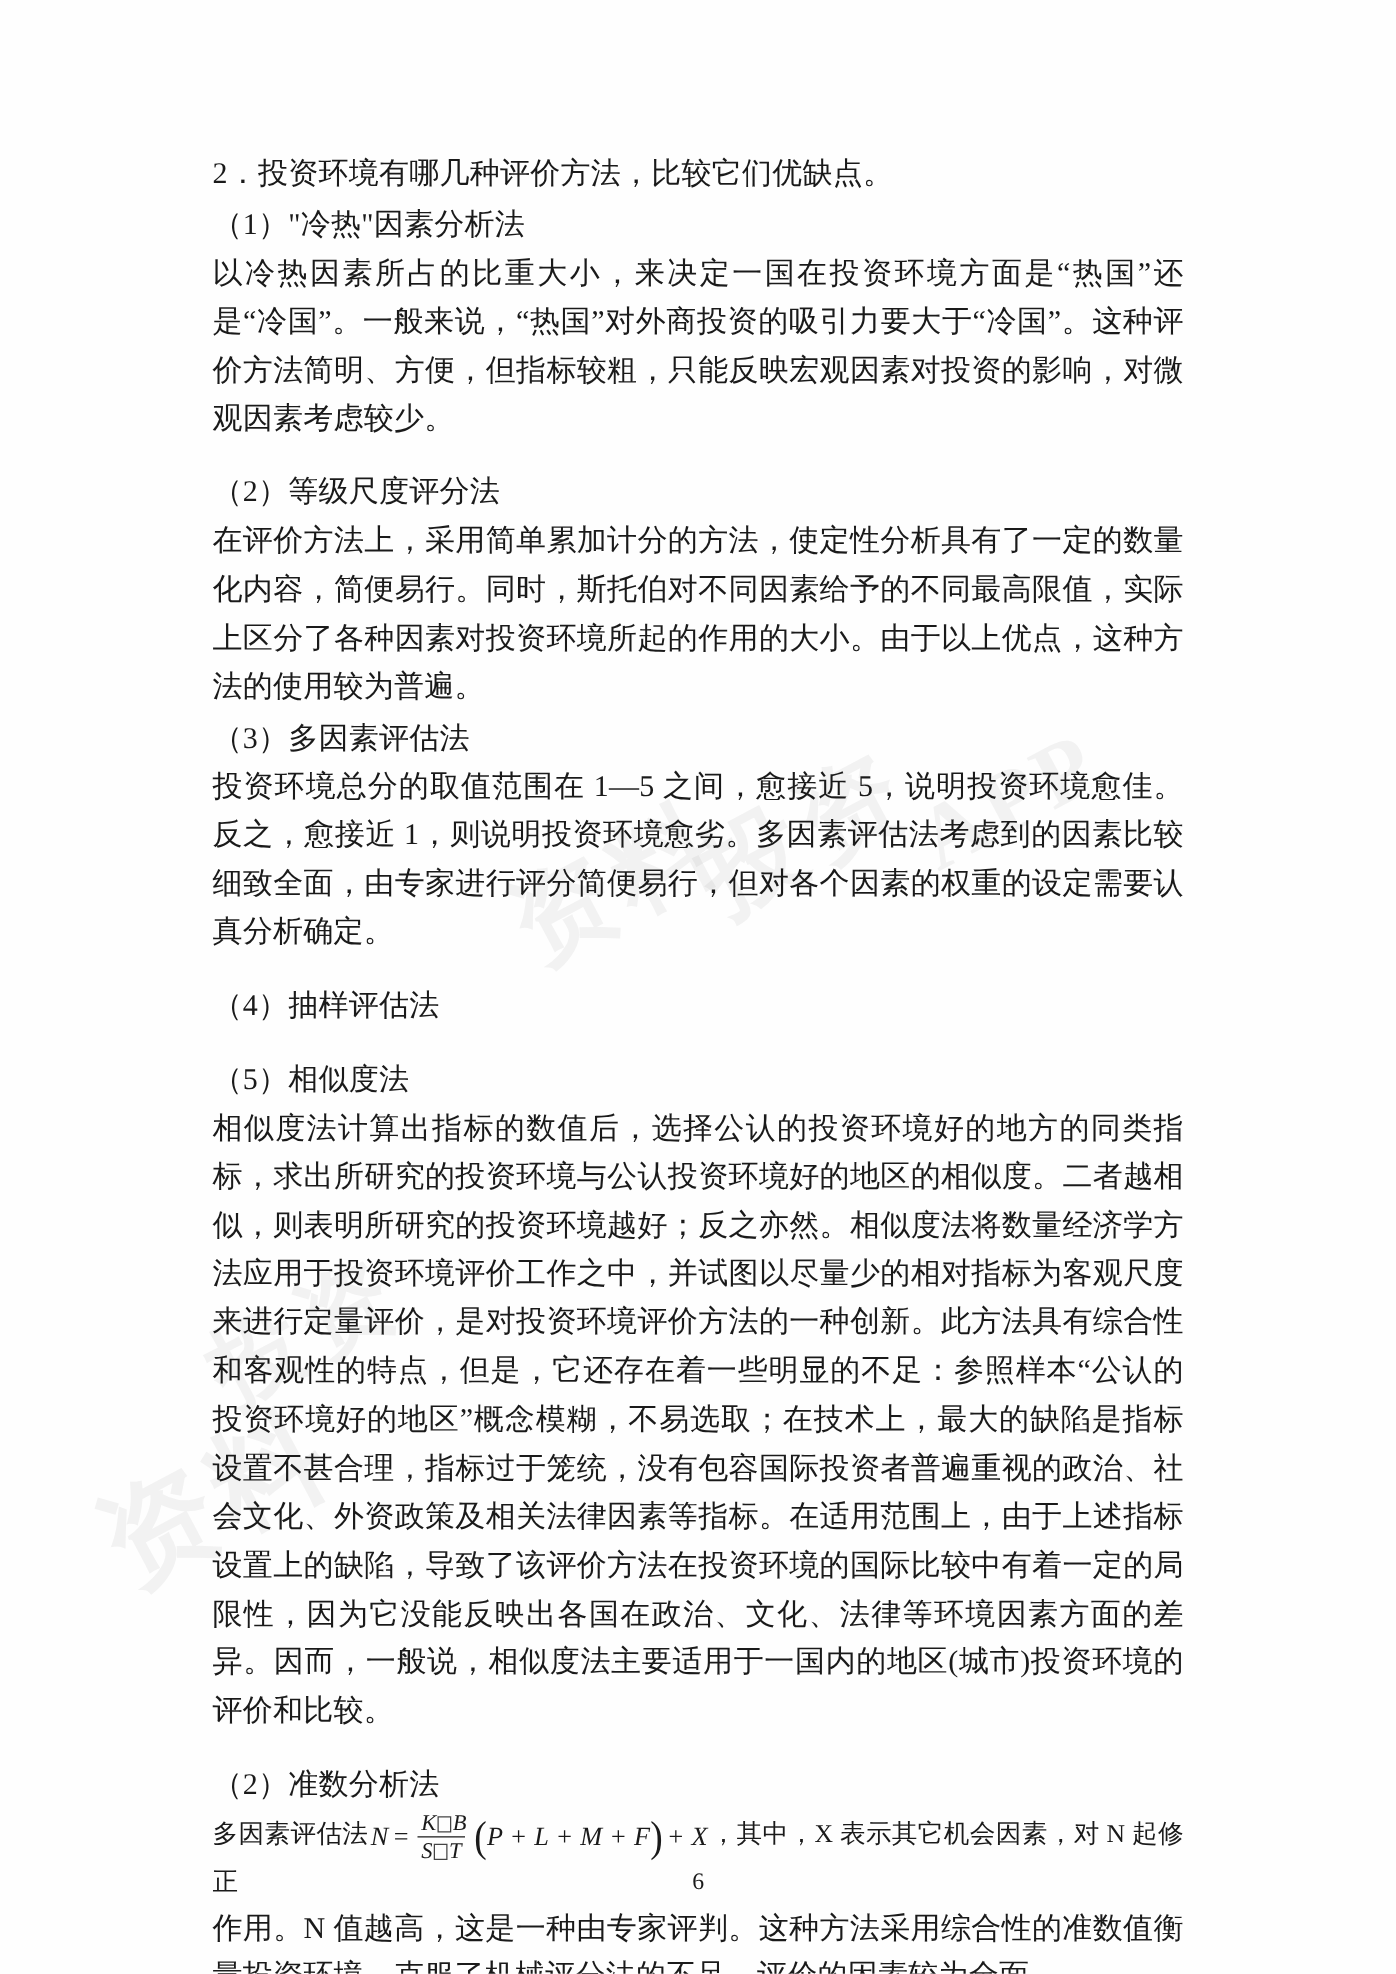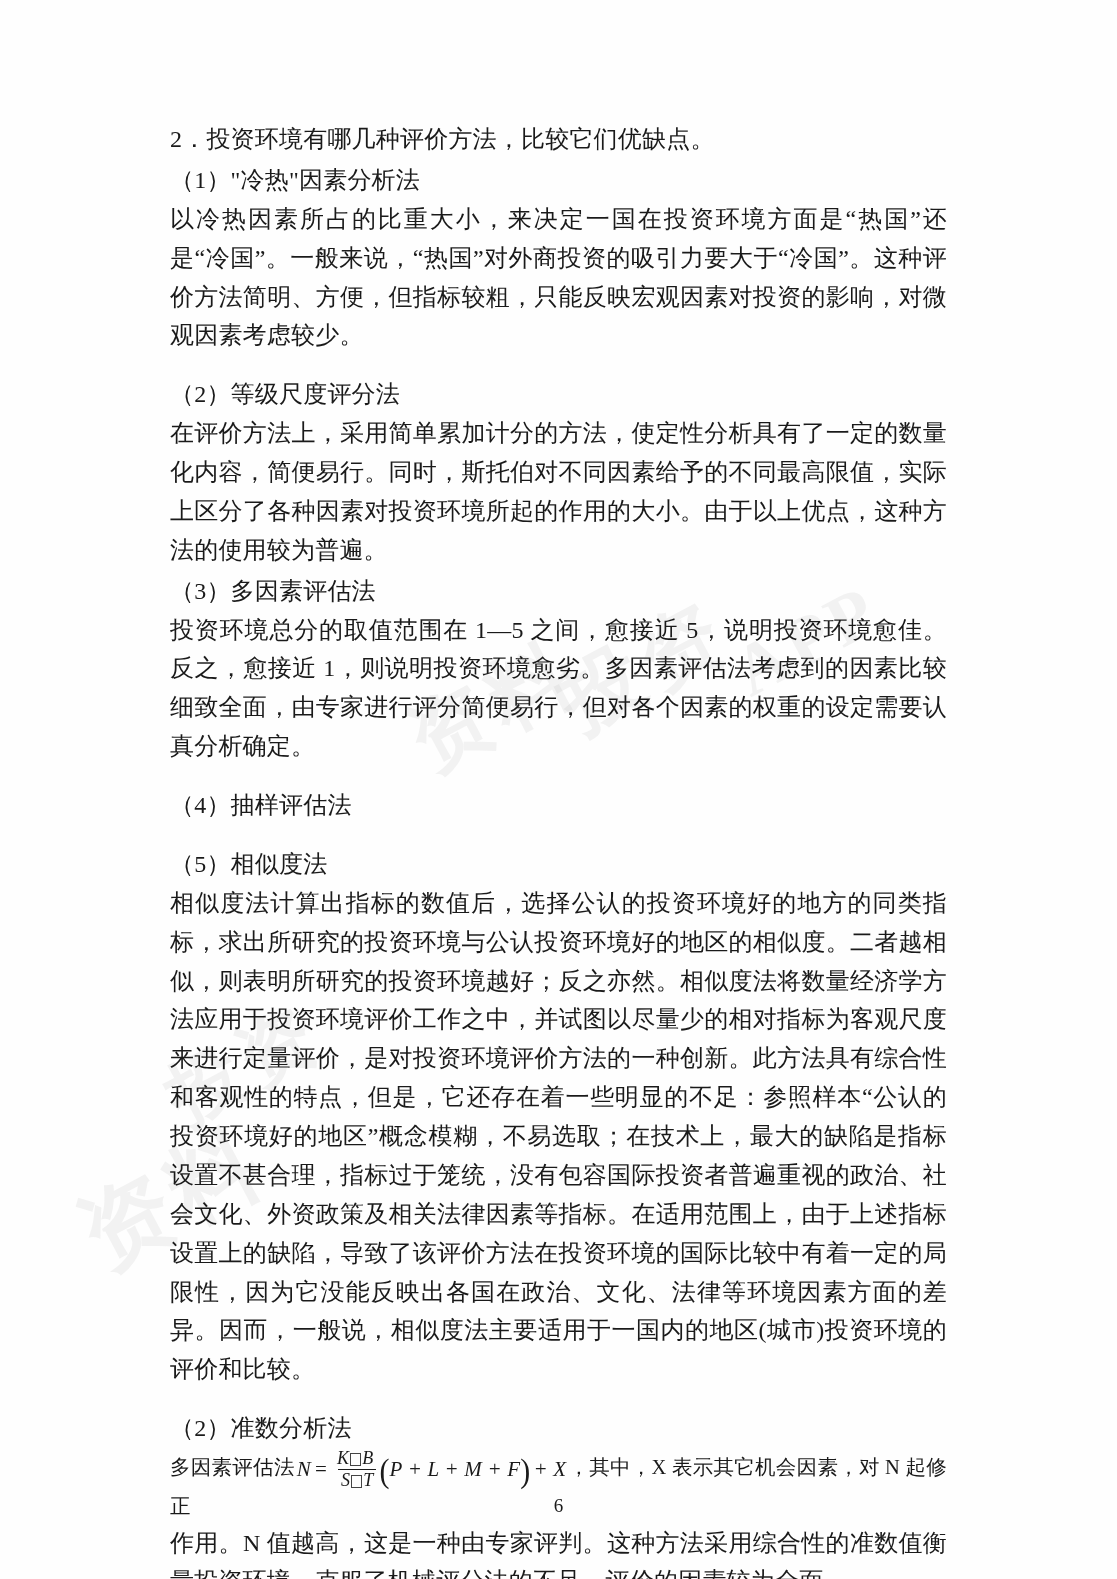--- a/index.html
+++ b/index.html
@@ -80,21 +80,21 @@
     align-items: center;
     vertical-align: middle;
     font-family: "Liberation Serif", serif;
     font-style: italic;
     font-size: 21px;
     margin: 0 2px;
   }
   .frac {
     display: inline-flex;
     flex-direction: column;
-    align-items: flex-end;
+    align-items: flex-start;
     vertical-align: middle;
     margin: 0 3px;
     font-size: 18px;
     line-height: 1.15;
   }
   .frac .num {
     padding: 0 3px;
   }
   .frac .den {
     padding: 0 3px;

